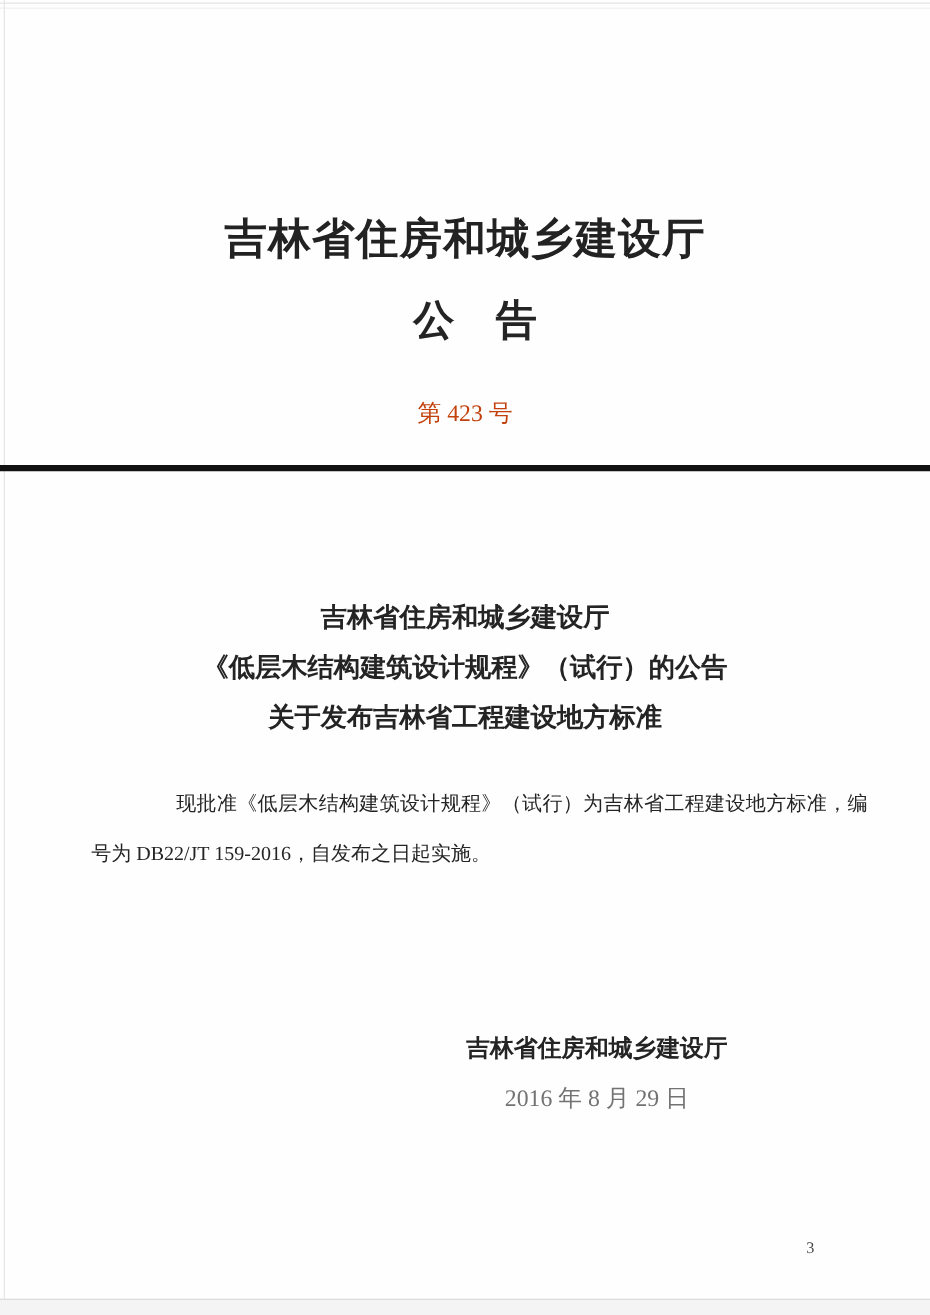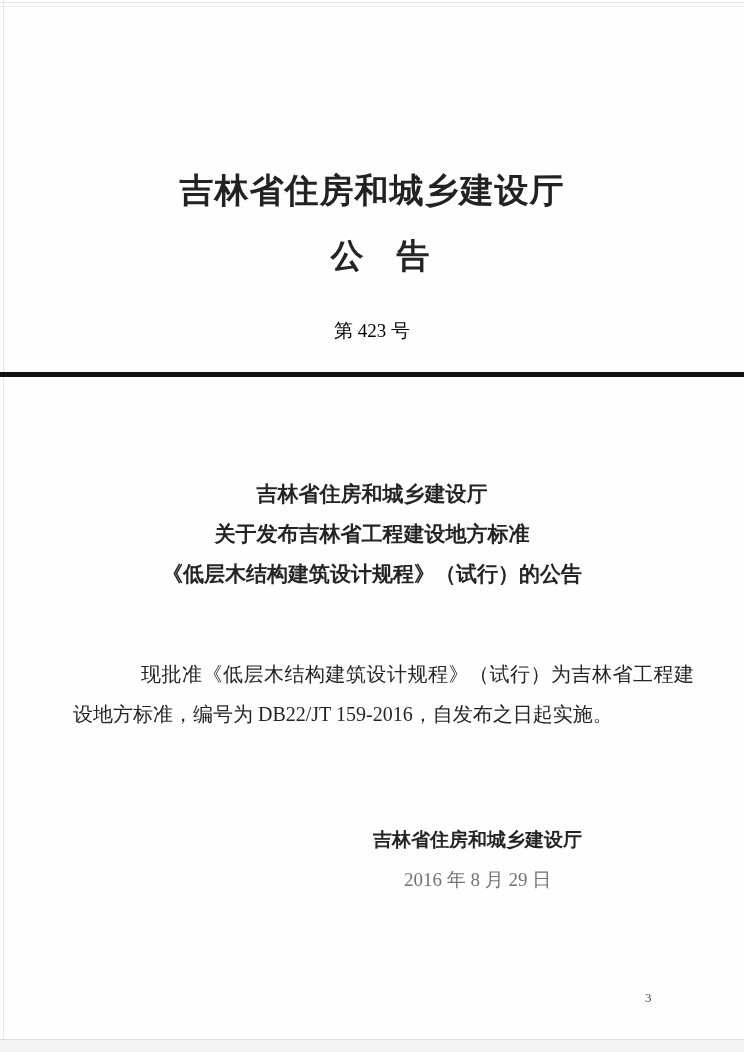--- a/index.html
+++ b/index.html
@@ -51,41 +51,41 @@
     font-size: 33px;
     font-weight: bold;
     white-space: pre;
     color: #242424;
   }
   .issue-no {
     position: absolute;
     top: 318px; left: 0; right: 0;
     text-align: center;
     font-size: 19px;
-    color: #000000;
+    color: #c2410c;
   }
   .divider {
     position: absolute;
     top: 372px; left: 0; right: 0;
     height: 5px;
     background: #121212;
   }
   .notice-heading {
     position: absolute;
     top: 474px; left: 0; right: 0;
     text-align: center;
     font-size: 21px;
     font-weight: bold;
     line-height: 40px;
     color: #242424;
   }
   .notice-body {
     position: absolute;
-    top: 654px; left: 73px; right: 50px;
-    font-size: 20px;
+    top: 624px; left: 73px; right: 50px;
+    font-size: 16px;
     line-height: 40px;
     text-align: justify;
     text-indent: 68px;
     color: #242424;
   }
   .signature-block {
     position: absolute;
     top: 820px; right: 162px;
     text-align: center;
     line-height: 40px;
@@ -119,22 +119,22 @@
   <div class="doc-title">吉林省住房和城乡建设厅</div>
 
   <div class="doc-type">公    告</div>
 
   <div class="issue-no">第 423 号</div>
 
   <div class="divider"></div>
 
   <div class="notice-heading">
     <div>吉林省住房和城乡建设厅</div>
+    <div>《低层木结构建筑设计规程》（试行）的公告</div>
     <div>关于发布吉林省工程建设地方标准</div>
-    <div>《低层木结构建筑设计规程》（试行）的公告</div>
   </div>
 
   <div class="notice-body">现批准《低层木结构建筑设计规程》（试行）为吉林省工程建设地方标准，编号为 DB22/JT 159-2016，自发布之日起实施。</div>
 
   <div class="signature-block">
     <div class="signature-agency">吉林省住房和城乡建设厅</div>
     <div class="signature-date">2016 年 8 月 29 日</div>
   </div>
 
   <div class="page-number">3</div>

